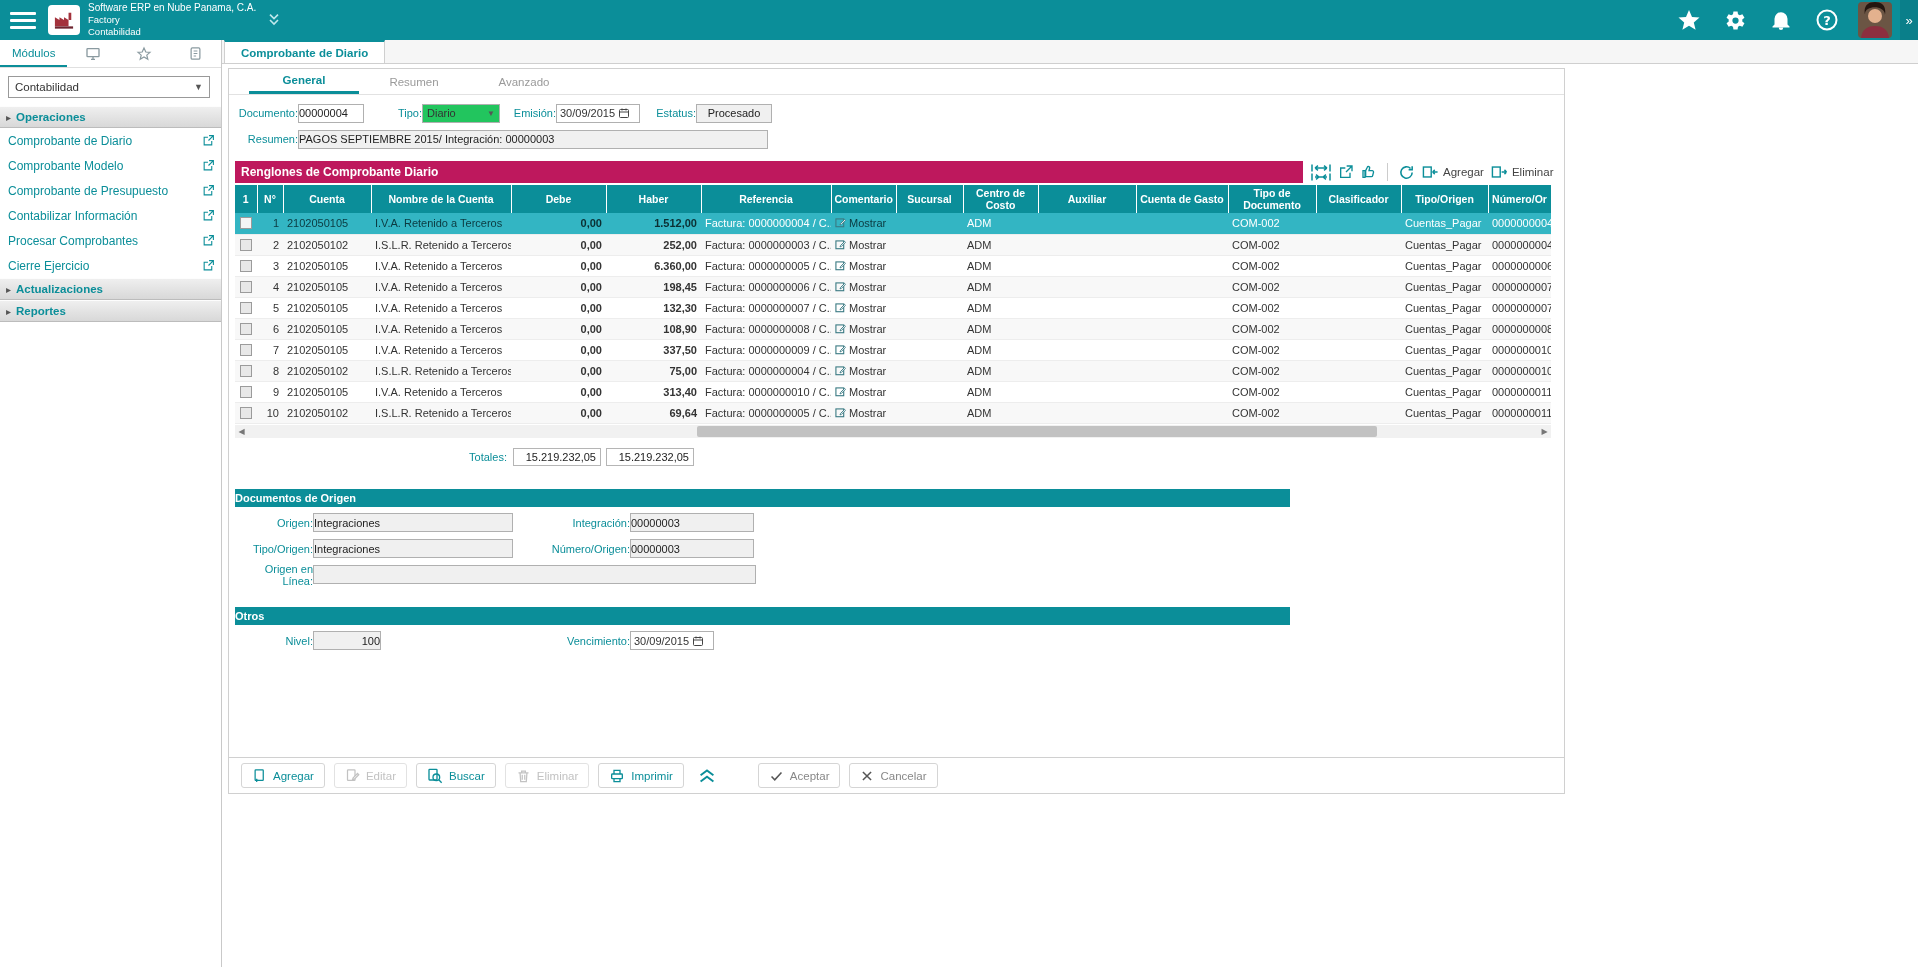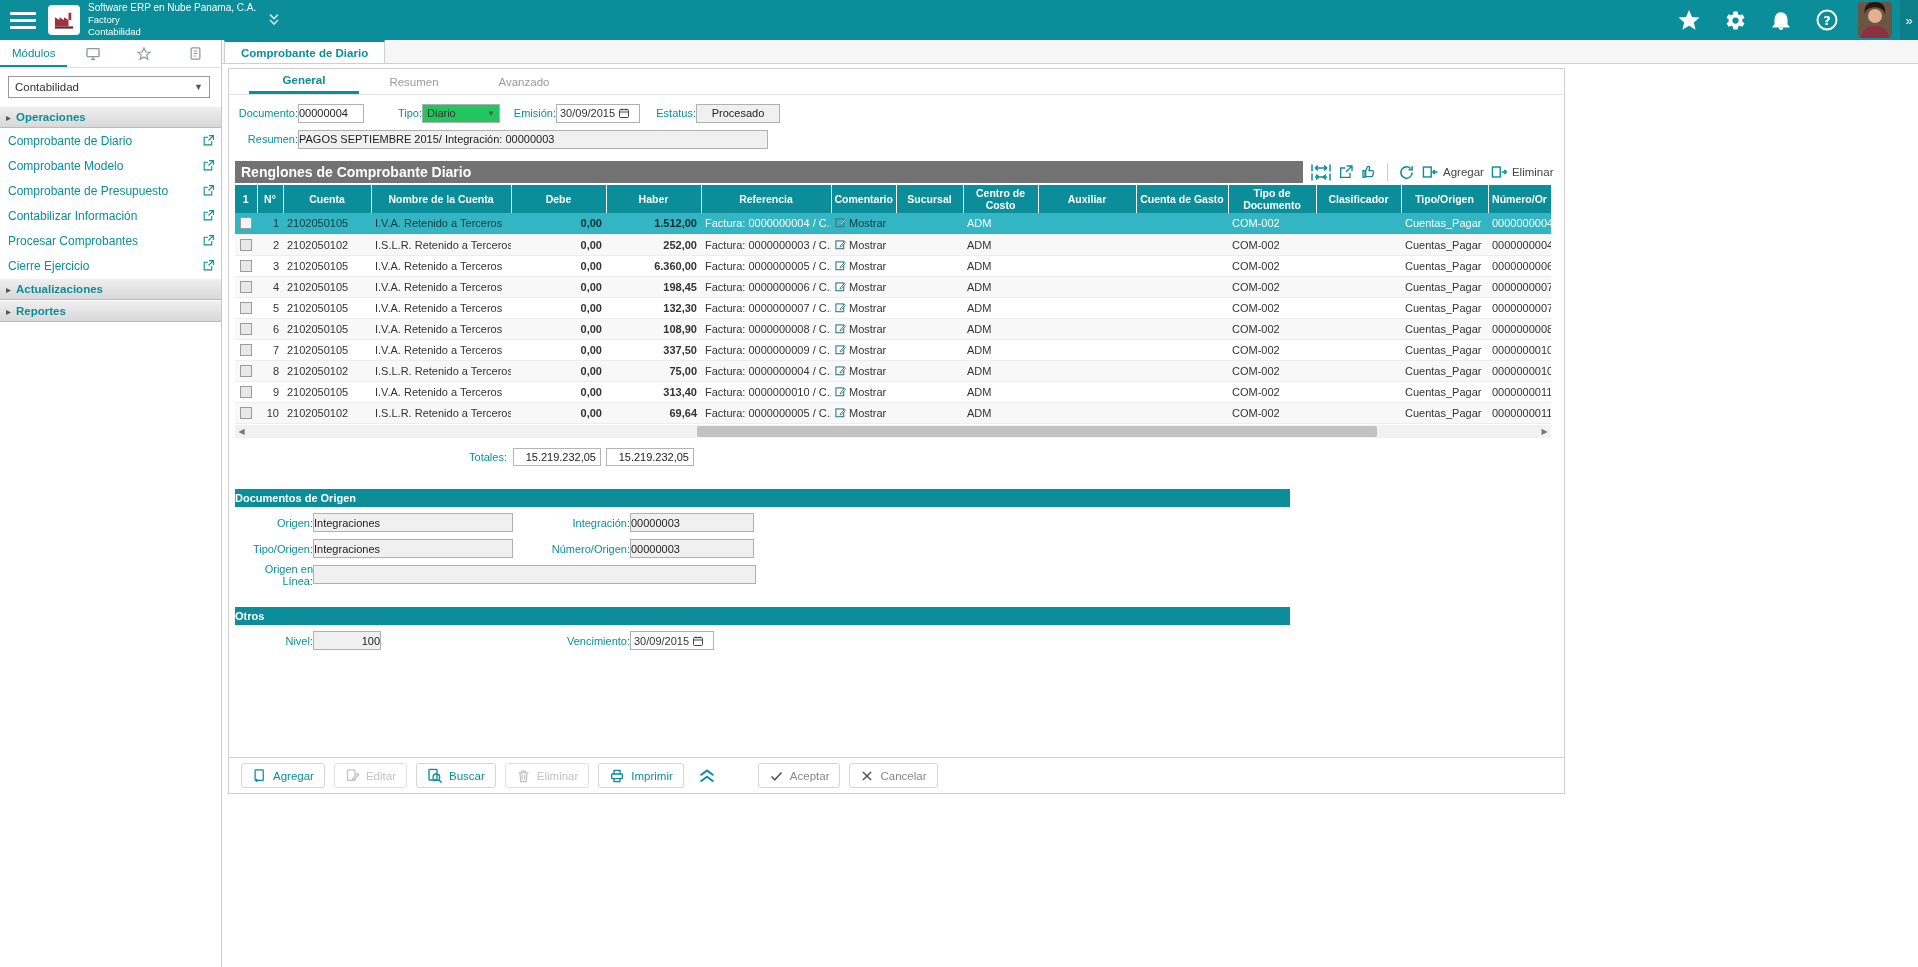--- a/index.html
+++ b/index.html
@@ -51,21 +51,21 @@
   .frow { display:flex; align-items:center; height:20px; margin-bottom:6px; }
   .flabel { color:#0b8e99; font-size:11px;text-align:right; }
   .inp { border:1px solid #b0b0b0; background:#fff; height:19px; display:flex; align-items:center; padding:0 0; font-size:11px; color:#222; }
   .inp.ro { background:#f0f0f0; }
   .sel { border:1px solid #b0b0b0; background:#22c55e; height:19px; display:flex; align-items:center; justify-content:space-between; padding:0 4px; cursor:pointer; }
   .sel .caret { font-size:8px; color:#555; margin-left:6px; }
   .datebox { border:1px solid #b0b0b0; background:#fff; height:19px; display:flex; align-items:center; padding:0 3px; gap:3px; }
 
   
   .grid-head { display:flex; align-items:center; margin:12px 0 0 0; }
-  .grid-titlebar { width:1068px; height:22px; background:#737373; color:#fff; font-weight:bold; font-size:14px; display:flex; align-items:center; padding-left:6px; }
+  .grid-titlebar { width:1068px; height:22px; background:#be185d; color:#fff; font-weight:bold; font-size:12px; display:flex; align-items:center; padding-left:6px; }
   .grid-icons { display:flex; align-items:center; gap:7px; margin-left:8px; color:#0b8e99; }
   .gicon { display:flex; align-items:center; cursor:pointer; }
   .gsep { width:1px; height:18px; background:#ccc; margin:0 3px; }
   .gbtn { display:flex; align-items:center; gap:4px; cursor:pointer; color:#444; font-size:11.5px; }
 
   table.grid { border-collapse:collapse; table-layout:fixed; width:1316px; margin-top:2px; }
   table.grid th { background:#0b8e99; color:#fff; font-size:10.5px; font-weight:bold; padding:2px 3px; border-right:1px solid rgba(255,255,255,.3); height:26px; line-height:1.15; text-align:center; overflow:hidden; white-space:normal; }
   table.grid td { height:21px; padding:0 4px; font-size:11px; border-bottom:1px solid #ededed; overflow:hidden; white-space:nowrap; color:#333; }
   table.grid tr:nth-child(even) td { background:#f8f8f8; }
   tr.selected td, table.grid tr.selected:nth-child(even) td { background:#33b5c3; color:#0b3a40; }
@@ -285,21 +285,21 @@
             </span>
           <span class="flabel" style="width:46px; margin-left:10px">Emisión:</span>
           <span class="datebox" style="width:84px">
             <span>30/09/2015</span>
             <svg width="12" height="12" viewBox="0 0 24 24">
                 <rect x="3" y="5" width="18" height="16" rx="2" fill="none" stroke="#444" stroke-width="2"></rect>
                 <path d="M3 10h18M8 3v4M16 3v4" stroke="#444" stroke-width="2"></path>
               </svg>
           </span>
           <span class="flabel" style="width:46px; margin-left:10px">Estatus:</span>
-          <span class="inp ro" style="width:84px; justify-content:center">Procesado</span>
+          <span class="inp ro" style="width:76px; justify-content:center">Procesado</span>
         </div>
         <div class="frow">
           <span class="flabel" style="width:63px">Resumen:</span>
           <span class="inp ro" style="width:470px">PAGOS SEPTIEMBRE 2015/ Integración: 00000003</span>
         </div>
       </div>
 
       <div style="padding:0 6px">
         <div class="grid-head">
           <div class="grid-titlebar">Renglones de Comprobante Diario</div>

